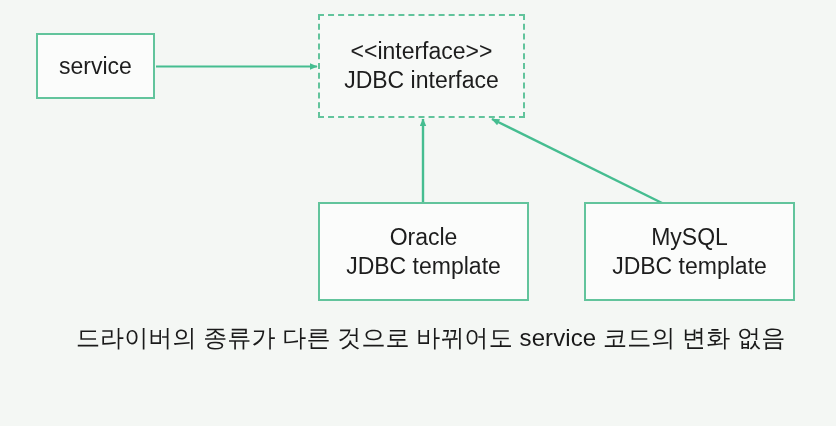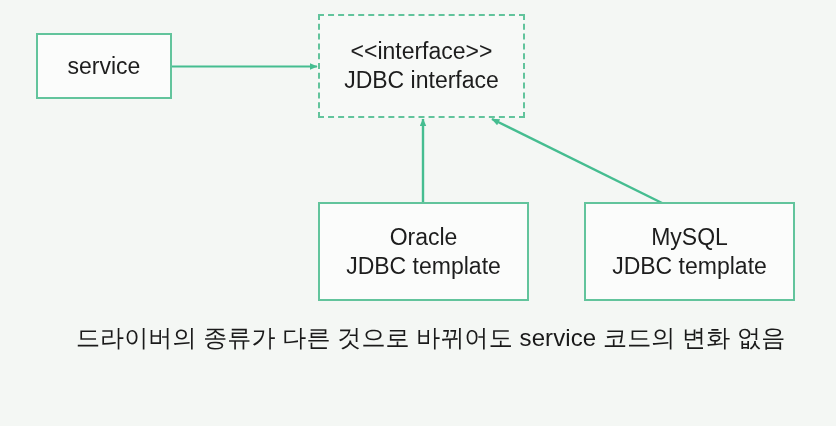--- a/index.html
+++ b/index.html
@@ -59,21 +59,21 @@
     background: #f7f9f7;
   }
   .node .line {
     display: block;
     line-height: 1.26;
     white-space: nowrap;
   }
   #node-service {
     left: 36px;
     top: 33px;
-    width: 136px;
+    width: 119px;
     height: 66px;
     font-size: 23px;
   }
   #node-interface {
     left: 318px;
     top: 14px;
     width: 207px;
     height: 104px;
     font-size: 23px;
   }

